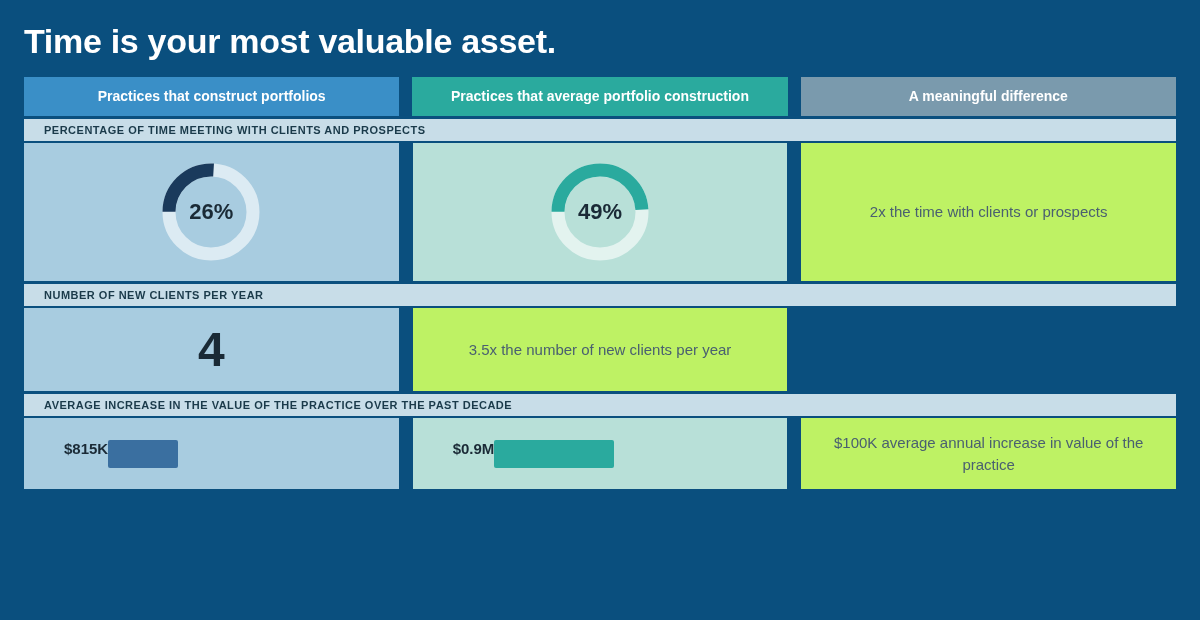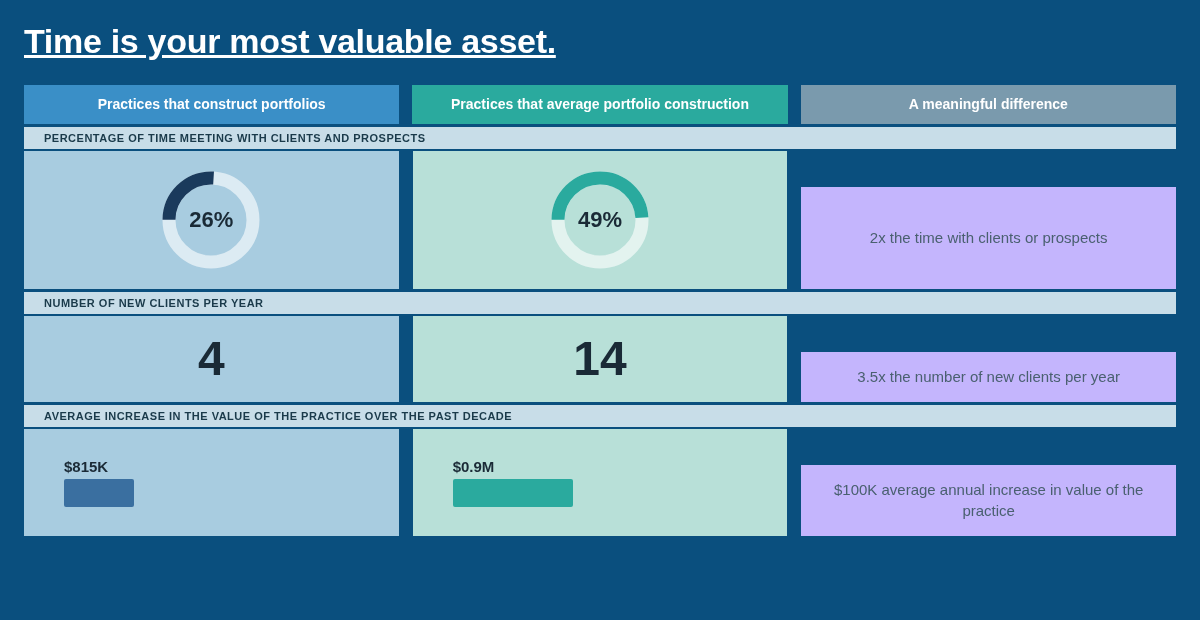--- a/index.html
+++ b/index.html
@@ -18,23 +18,22 @@
       background: #0a4f7e;
       display: flex;
       flex-direction: column;
       padding: 22px 24px 18px 24px;
     }
 
     .headline {
       color: #ffffff;
       font-size: 34px;
       font-weight: bold;
-      margin-bottom: 24px;
+      margin-bottom: 16px;
       letter-spacing: -0.3px;
-      text-decoration: underline;
     }
 
     .table-wrapper {
       flex: 1;
       display: flex;
       flex-direction: column;
     }
 
     
     .header-row {
@@ -79,21 +78,21 @@
 
     .data-cell {
       display: flex;
       align-items: center;
       justify-content: center;
       padding: 14px 10px;
     }
 
     .data-cell.col1 { background: #a8cce0; }
     .data-cell.col2 { background: #b8e0d8; }
-    .data-cell.col3 { background: #c4b5fd; color: #4a6070; font-size: 15px; text-align: center; line-height: 1.4; margin-top: 36px; }
+    .data-cell.col3 { background: #bef264; color: #4a6070; font-size: 15px; text-align: center; line-height: 1.4; }
 
     
     .donut-container {
       position: relative;
       width: 110px;
       height: 110px;
     }
 
     .donut-container svg {
       width: 110px;
@@ -113,21 +112,21 @@
     
     .big-number {
       font-size: 48px;
       font-weight: bold;
       color: #1a2a36;
     }
 
     
     .bar-area {
       display: flex;
-      flex-direction: column;
+      flex-direction: row;
       align-items: flex-start;
       width: 100%;
       padding: 0 30px;
     }
 
     .bar-value {
       font-size: 15px;
       font-weight: bold;
       color: #1a2a36;
       margin-bottom: 4px;
@@ -194,23 +193,20 @@
       </div>
     </div>
 
     <div class="section-label">NUMBER OF NEW CLIENTS PER YEAR</div>
     <div class="data-row">
 
       <div class="data-cell col1">
         <span class="big-number">4</span>
       </div>
 
-      <div class="data-cell col2">
-        <span class="big-number">14</span>
-      </div>
 
       <div class="data-cell col3">
         <span class="meaningful-text">3.5x the number of new clients per year</span>
       </div>
     </div>
 
     <div class="section-label">AVERAGE INCREASE IN THE VALUE OF THE PRACTICE OVER THE PAST DECADE</div>
     <div class="data-row">
 
       <div class="data-cell col1" style="justify-content: flex-start;">

